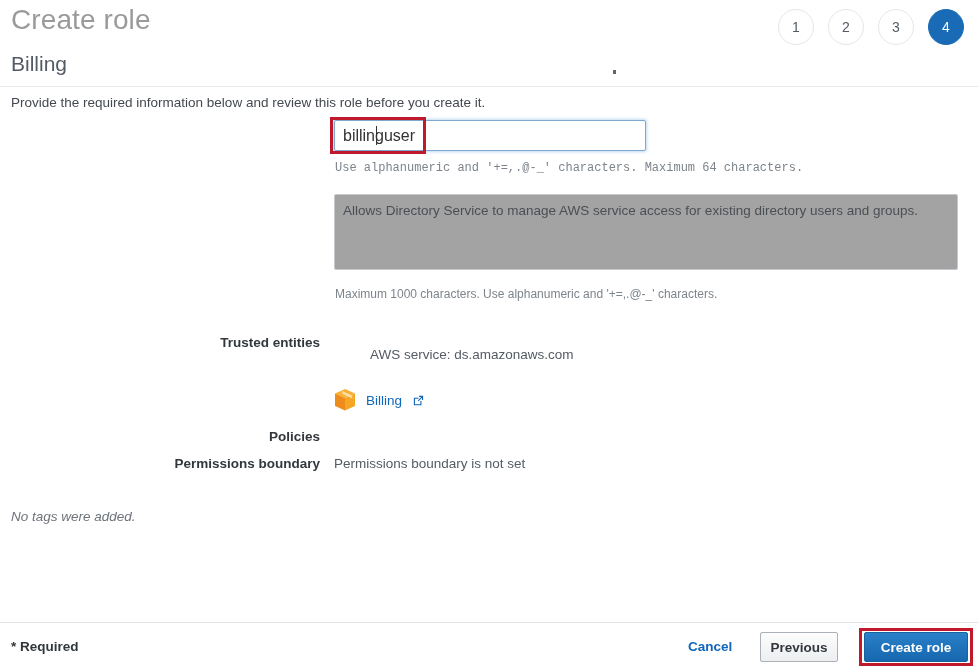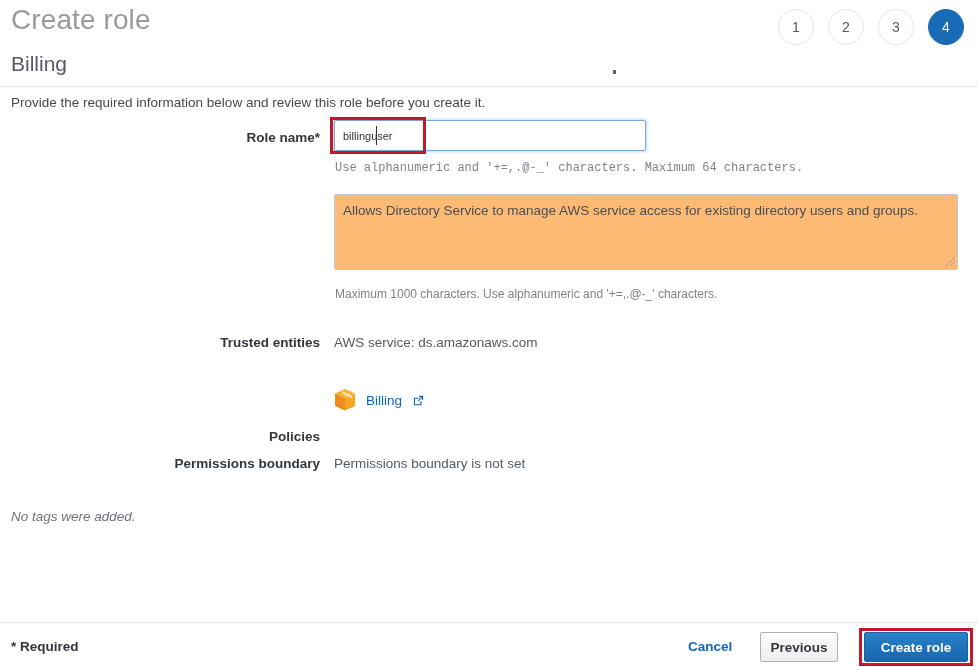--- a/index.html
+++ b/index.html
@@ -102,40 +102,40 @@
   
   .name-input {
     position: absolute;
     left: 334px; top: 120px;
     width: 312px; height: 31px;
     border: 1px solid #7ea9cf;
     border-radius: 2px;
     background: #ffffff;
     box-shadow: 0 0 3px 1px rgba(140,190,235,0.55);
     font-family: "Liberation Sans", sans-serif;
-    font-size: 11px;
+    font-size: 16px;
     color: #333;
     padding: 0 8px;
     outline: none;
   }
   .caret {
     position: absolute;
     left: 376px; top: 126px;
     width: 1px; height: 19px;
     background: #333;
   }
 
   
   .desc-area {
     position: absolute;
     left: 334px; top: 194px;
     width: 624px; height: 76px;
     border: 1px solid #c4c8cc;
     border-radius: 2px;
-    background: #fdba74;
+    background: #a3a3a3;
     font-family: "Liberation Sans", sans-serif;
     font-size: 13.5px;
     color: #4a4f55;
     padding: 7px 8px;
     resize: none;
     outline: none;
     line-height: 1.35;
     overflow: hidden;
   }
   .resize-grip {
@@ -245,35 +245,34 @@
     <div class="step">2</div>
     <div class="step">3</div>
     <div class="step active">4</div>
   </div>
 
   <div class="section-title">Billing</div>
   <div class="title-rule"></div>
   <div class="dot-artifact"></div>
   <div class="intro">Provide the required information below and review this role before you create it.</div>
 
-  <div class="lbl" style="top:130px;">Role name*</div>
   <input class="name-input" type="text" value="billinguser" style="">
   <div class="caret"></div>
   <div class="hint" style="top:161px;font-family:Liberation Mono, monospace;">Use alphanumeric and '+=,.@-_' characters. Maximum 64 characters.</div>
 
   <textarea class="desc-area" style="">Allows Directory Service to manage AWS service access for existing directory users and groups.</textarea>
   <svg class="resize-grip" viewBox="0 0 11 11">
     <line x1="10" y1="1" x2="1" y2="10" stroke="#9aa0a6" stroke-width="1"></line>
     <line x1="10" y1="5" x2="5" y2="10" stroke="#9aa0a6" stroke-width="1"></line>
     <line x1="10" y1="9" x2="9" y2="10" stroke="#9aa0a6" stroke-width="1"></line>
   </svg>
   <div class="hint" style="top:287px;">Maximum 1000 characters. Use alphanumeric and '+=,.@-_' characters.</div>
 
   <div class="lbl" style="top:335px;">Trusted entities</div>
-  <div class="val" style="top:335px;">AWS service: ds.amazonaws.com</div>
+  <div class="val" style="top:347px;margin-left:36px;">AWS service: ds.amazonaws.com</div>
 
   <div class="lbl" style="top:392px;margin-top:37px;">Policies</div>
   <svg class="cube" viewBox="0 0 22 24">
     <polygon points="11,1 21,5.5 11,10 1,5.5" fill="#f8b133"></polygon>
     <polygon points="1,5.5 11,10 11,22.5 1,18" fill="#ed8b1c"></polygon>
     <polygon points="21,5.5 11,10 11,22.5 21,18" fill="#f5a623"></polygon>
     <polygon points="8.3,2.9 18.3,7.4 18.3,10.4 8.3,5.9" fill="#ffffff" opacity="0.55"></polygon>
   </svg>
   <a class="policy-link">Billing</a>
   <svg class="ext-icon" viewBox="0 0 14 14">

